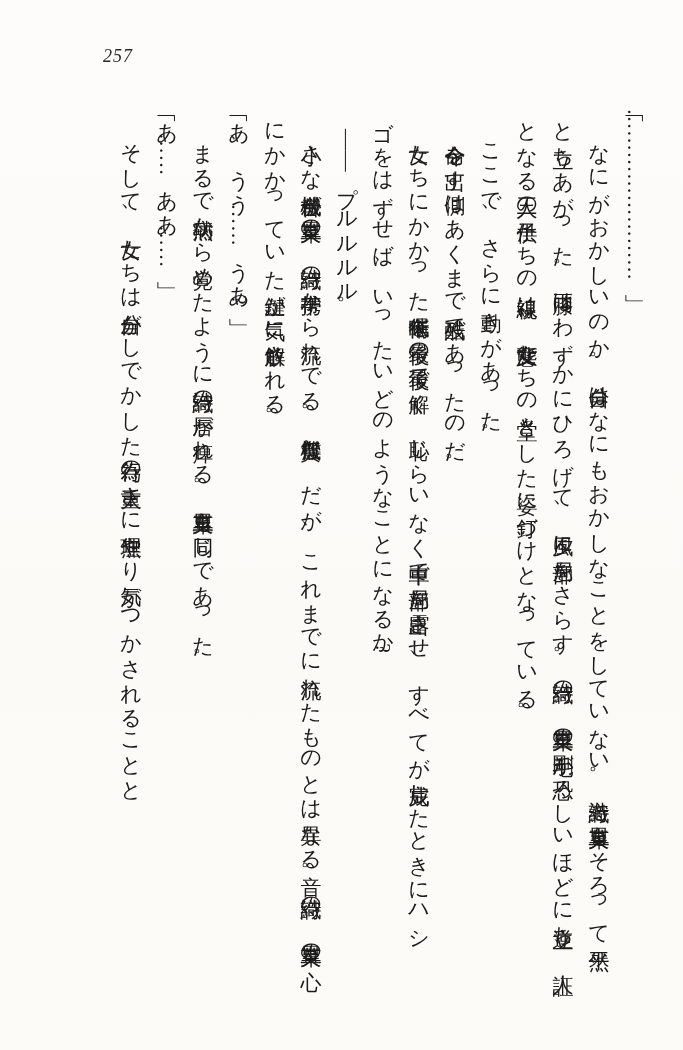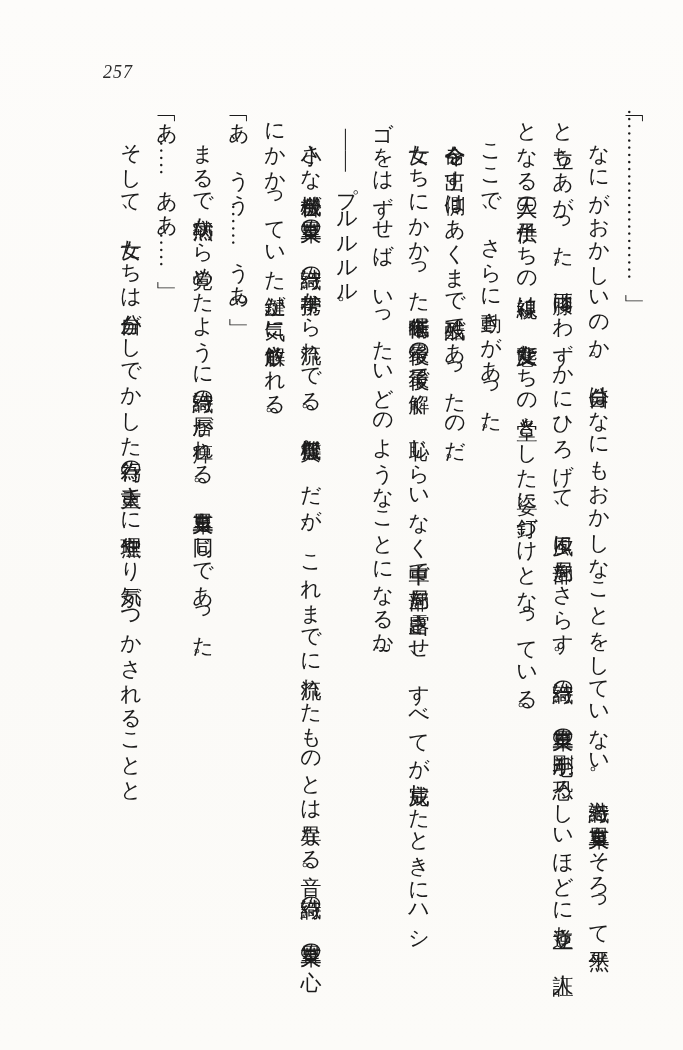--- a/index.html
+++ b/index.html
@@ -14,21 +14,21 @@
   }
   .page {
     position: relative;
     width: 683px;
     height: 1050px;
     background: linear-gradient(180deg, #fdfcfa 0%, #fbfaf7 60%, #fcfbf8 100%);
     font-family: "Liberation Serif", "DejaVu Serif", serif;
   }
   .page-number {
     position: absolute;
-    top: 62px;
+    top: 46px;
     left: 103px;
     font-size: 18px;
     font-style: italic;
     letter-spacing: 1px;
     color: #2b2b2b;
   }
   .text-block {
     position: absolute;
     top: 108px;
     right: 30px;

